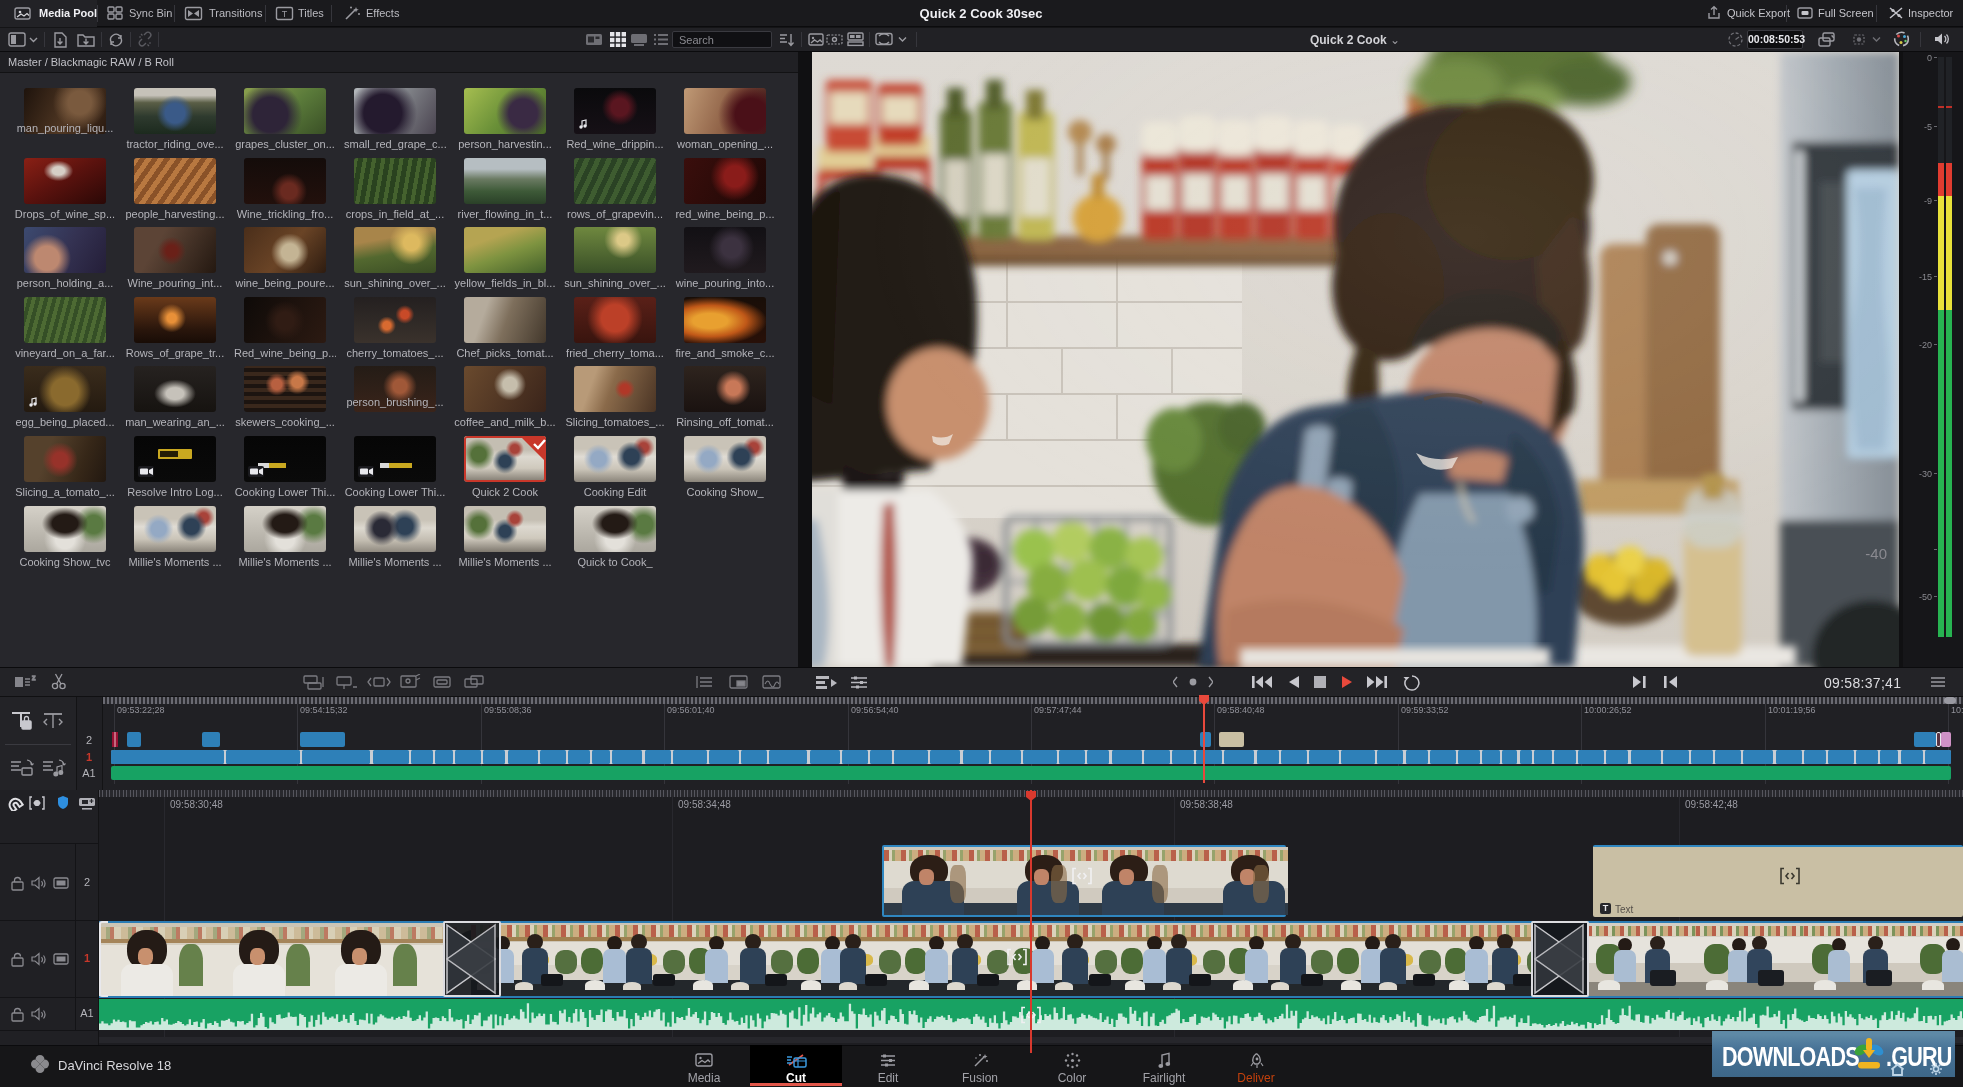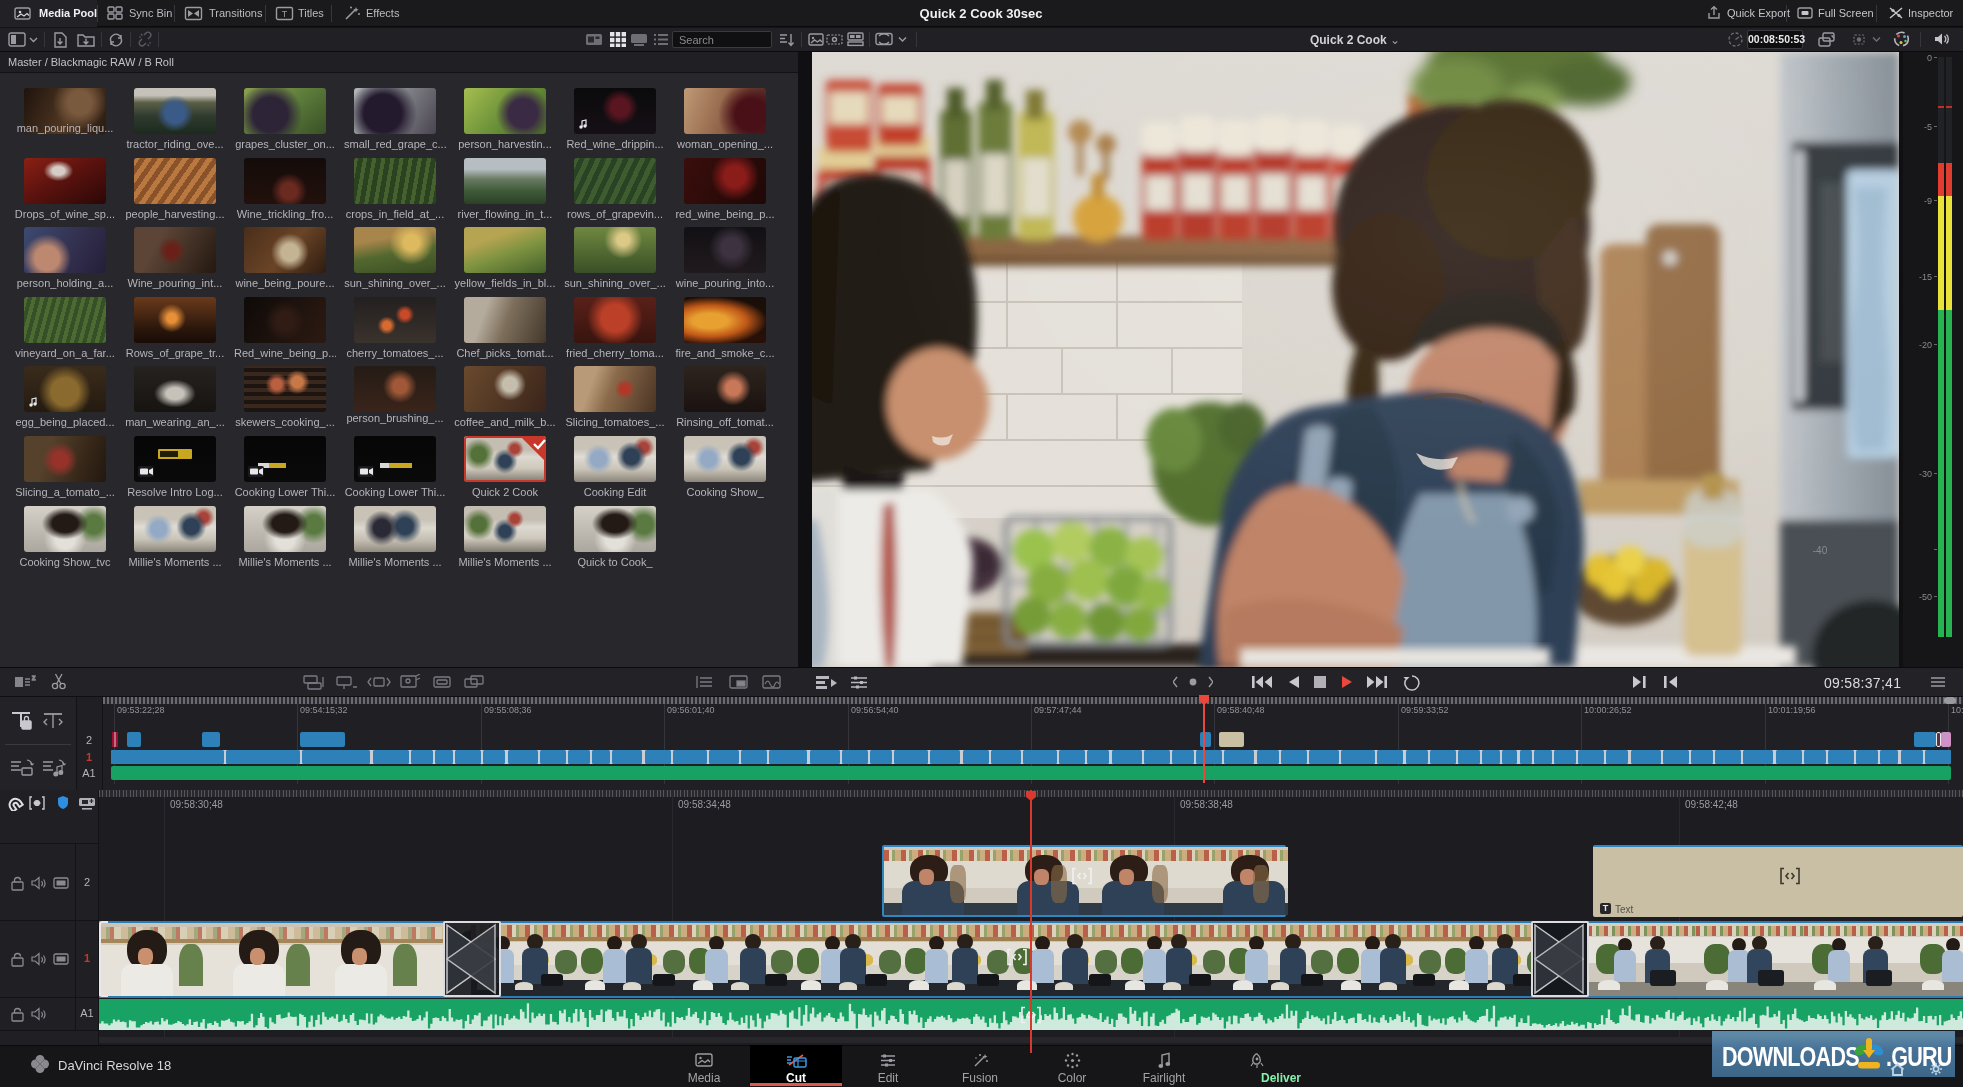--- a/index.html
+++ b/index.html
@@ -252,21 +252,21 @@
       <circle cx="3" cy="9" r="1.7" fill="#e8e8ec"></circle>
       <circle cx="7" cy="8" r="1.7" fill="#e8e8ec"></circle>
     </svg>
   </div>
 <div class="tname" style="left:14px;top:416px">egg_being_placed...</div>
 <div class="thumb" style="left:134px;top:366px;background:radial-gradient(ellipse at 50% 60%, #c6c2ba 0 15%, transparent 36%), linear-gradient(#262220,#161310)"></div>
 <div class="tname" style="left:124px;top:416px">man_wearing_an_...</div>
 <div class="thumb" style="left:244px;top:366px;background:radial-gradient(circle at 40% 40%, #b86040 0 9%, transparent 20%), radial-gradient(circle at 65% 35%, #c87848 0 9%, transparent 20%), repeating-linear-gradient(0deg,#1c1410 0 4px,#3a281c 4px 8px)"></div>
 <div class="tname" style="left:234px;top:416px">skewers_cooking_...</div>
 <div class="thumb" style="left:354px;top:366px;background:radial-gradient(circle at 56% 44%, #a05838 0 13%, transparent 32%), linear-gradient(#241c16,#3a241a)"></div>
-<div class="tname" style="left:344px;top:412px">person_brushing_...</div>
+<div class="tname" style="left:344px;top:396px">person_brushing_...</div>
 <div class="thumb" style="left:464px;top:366px;background:radial-gradient(circle at 56% 40%, #c6beac 0 13%, transparent 30%), linear-gradient(120deg,#6a4a2e,#3a241a)"></div>
 <div class="tname" style="left:454px;top:416px">coffee_and_milk_b...</div>
 <div class="thumb" style="left:574px;top:366px;background:radial-gradient(circle at 62% 50%, #b03828 0 8%, transparent 18%), linear-gradient(110deg,#b89a78 0 24%,#8a6a4a 46%,#4a3424)"></div>
 <div class="tname" style="left:564px;top:416px">Slicing_tomatoes_...</div>
 <div class="thumb" style="left:684px;top:366px;background:radial-gradient(circle at 60% 48%, #c87858 0 13%, transparent 32%), linear-gradient(#2e241e,#1a1210)"></div>
 <div class="tname" style="left:674px;top:416px">Rinsing_off_tomat...</div>
 <div class="thumb" style="left:24px;top:436px;background:radial-gradient(circle at 44% 52%, #97322a 0 14%, transparent 34%), linear-gradient(110deg,#55412c 0 30%,#362718 70%,#221810)"></div>
 <div class="tname" style="left:14px;top:486px">Slicing_a_tomato_...</div>
 <div class="thumb" style="left:134px;top:436px;background:linear-gradient(#060606,#0a0a0a)">
     <div class="abs" style="left:24px;top:13px;width:34px;height:10px;background:#c9a820;border-radius:1px"></div>
@@ -522,21 +522,21 @@
 <div class="abs" style="left:1908px;top:122px;width:24px;text-align:right;font-size:9px;color:#8a8a90">-5</div>
 <div class="abs" style="left:1934px;top:126px;width:3px;height:1px;background:#6a6a70"></div>
 <div class="abs" style="left:1908px;top:196px;width:24px;text-align:right;font-size:9px;color:#8a8a90">-9</div>
 <div class="abs" style="left:1934px;top:200px;width:3px;height:1px;background:#6a6a70"></div>
 <div class="abs" style="left:1908px;top:272px;width:24px;text-align:right;font-size:9px;color:#8a8a90">-15</div>
 <div class="abs" style="left:1934px;top:276px;width:3px;height:1px;background:#6a6a70"></div>
 <div class="abs" style="left:1908px;top:340px;width:24px;text-align:right;font-size:9px;color:#8a8a90">-20</div>
 <div class="abs" style="left:1934px;top:344px;width:3px;height:1px;background:#6a6a70"></div>
 <div class="abs" style="left:1908px;top:469px;width:24px;text-align:right;font-size:9px;color:#8a8a90">-30</div>
 <div class="abs" style="left:1934px;top:473px;width:3px;height:1px;background:#6a6a70"></div>
-<div class="abs" style="left:1808px;top:545px;width:24px;text-align:center;font-size:10px;color:#8a8a90">-40</div>
+<div class="abs" style="left:1863px;top:545px;width:24px;text-align:right;font-size:15px;color:#8a8a90">-40</div>
 <div class="abs" style="left:1934px;top:549px;width:3px;height:1px;background:#6a6a70"></div>
 <div class="abs" style="left:1908px;top:592px;width:24px;text-align:right;font-size:9px;color:#8a8a90">-50</div>
 <div class="abs" style="left:1934px;top:596px;width:3px;height:1px;background:#6a6a70"></div>
 <div class="abs" style="left:0;top:667px;width:1963px;height:30px;background:#232327;border-top:1px solid #0b0b0d;border-bottom:1px solid #101012"></div>
 <svg class="abs" style="left:14px;top:673px" width="30" height="18">
     <g stroke="#85858b" stroke-width="1.3" fill="none">
       <rect x="1" y="4" width="8" height="10" fill="#85858b" stroke="none"></rect>
       <path d="M11 6 h5 M11 9 h5 M11 12 h5"></path>
       <text x="18" y="7" font-size="7" fill="#85858b" font-family="Liberation Sans">z</text>
     </g>
@@ -1267,21 +1267,21 @@
     <path d="M4 14 V3 l7-1.6 V12" stroke="#9b9ba1" fill="none" stroke-width="1.4"></path>
     <ellipse cx="2.8" cy="14" rx="2.4" ry="1.9" fill="#9b9ba1"></ellipse>
     <ellipse cx="9.8" cy="12" rx="2.4" ry="1.9" fill="#9b9ba1"></ellipse>
   </svg>
 <div class="abs" style="left:1119px;top:1071px;width:90px;text-align:center;font-size:12px;font-weight:normal;color:#a2a2a8">Fairlight</div>
 <svg class="abs" style="left:1248px;top:1052px" width="17" height="17">
     <path d="M9 2 q4 3 3 8 l-2 2 h-3 l-2-2 q-1-5 3-8 z" fill="none" stroke="#9b9ba1" stroke-width="1.3"></path>
     <circle cx="9" cy="7" r="1.4" fill="#9b9ba1"></circle>
     <path d="M5 11 l-2 3 M13 11 l2 3 M9 13 v3" stroke="#9b9ba1" stroke-width="1.2"></path>
   </svg>
-<div class="abs" style="left:1211px;top:1071px;width:90px;text-align:right;font-size:12px;font-weight:bold;color:#86efac">Deliver</div>
+<div class="abs" style="left:1211px;top:1071px;width:90px;text-align:center;font-size:12px;font-weight:normal;color:#c2410c">Deliver</div>
 <div class="abs" style="left:1030px;top:1045px;width:2px;height:8px;background:#d8392e"></div>
 <div class="abs" style="left:1712px;top:1031px;width:243px;height:46px;background:linear-gradient(180deg,#5e89a6 0 8%,#477296 40%,#3d6788 100%);"></div>
 <div class="abs" style="left:1722px;top:1042px;width:170px;font-size:27px;font-weight:bold;color:#fff;letter-spacing:-1px;transform:scaleX(.8);transform-origin:left">DOWNLOADS</div>
 <svg class="abs" style="left:1853px;top:1037px" width="32" height="36">
     <ellipse cx="8" cy="13" rx="7" ry="4.6" fill="#3aa33a" transform="rotate(-35 8 13)"></ellipse>
     <ellipse cx="24" cy="13" rx="7" ry="4.6" fill="#2e8fd0" transform="rotate(35 24 13)"></ellipse>
     <rect x="13" y="1" width="6" height="13" rx="3" fill="#f0b420"></rect>
     <path d="M10 13 h12 l-6 8z" fill="#f0b420"></path>
     <rect x="5" y="25" width="22" height="6.5" rx="3.2" fill="#f0b420"></rect>
   </svg>

